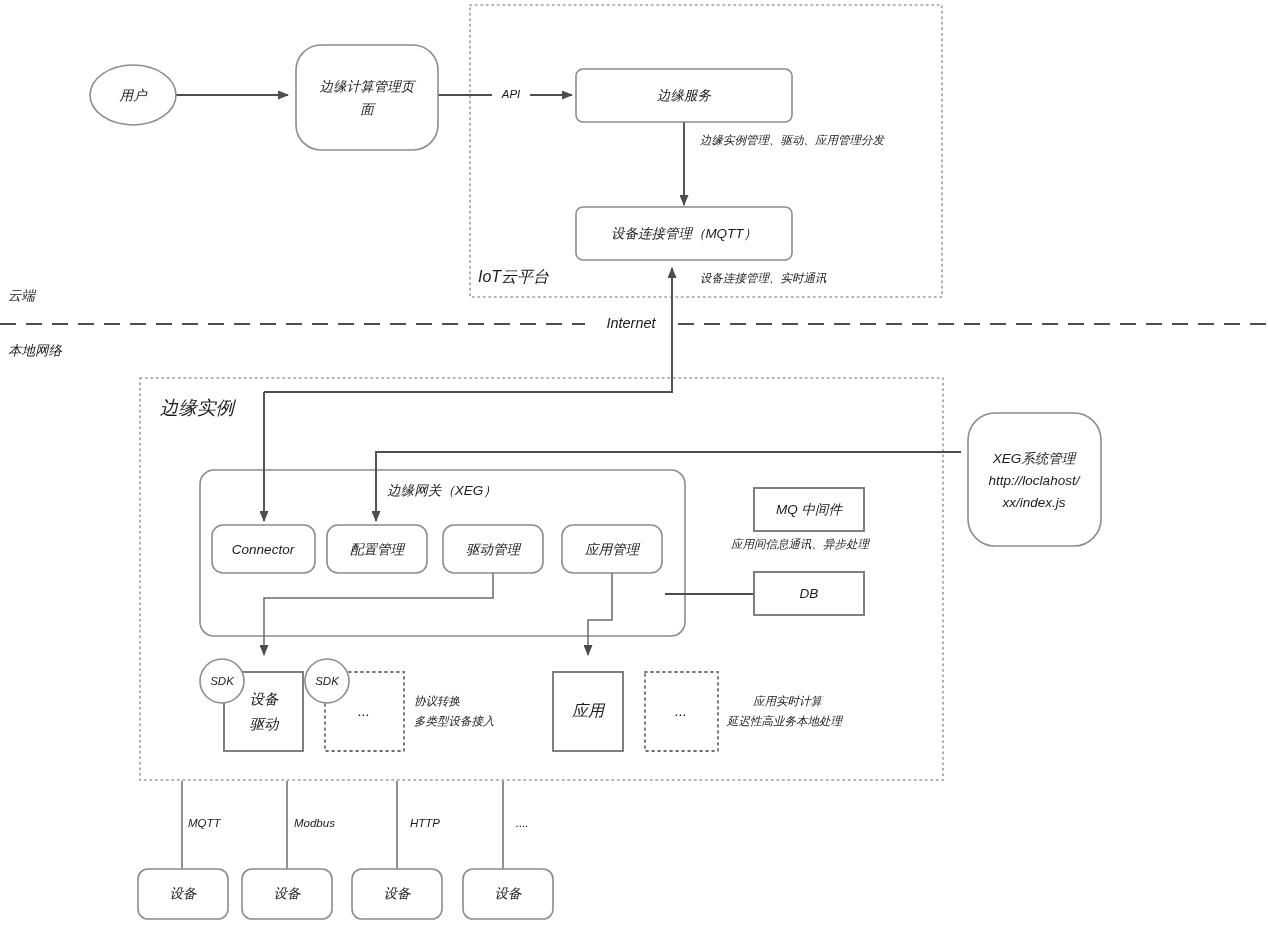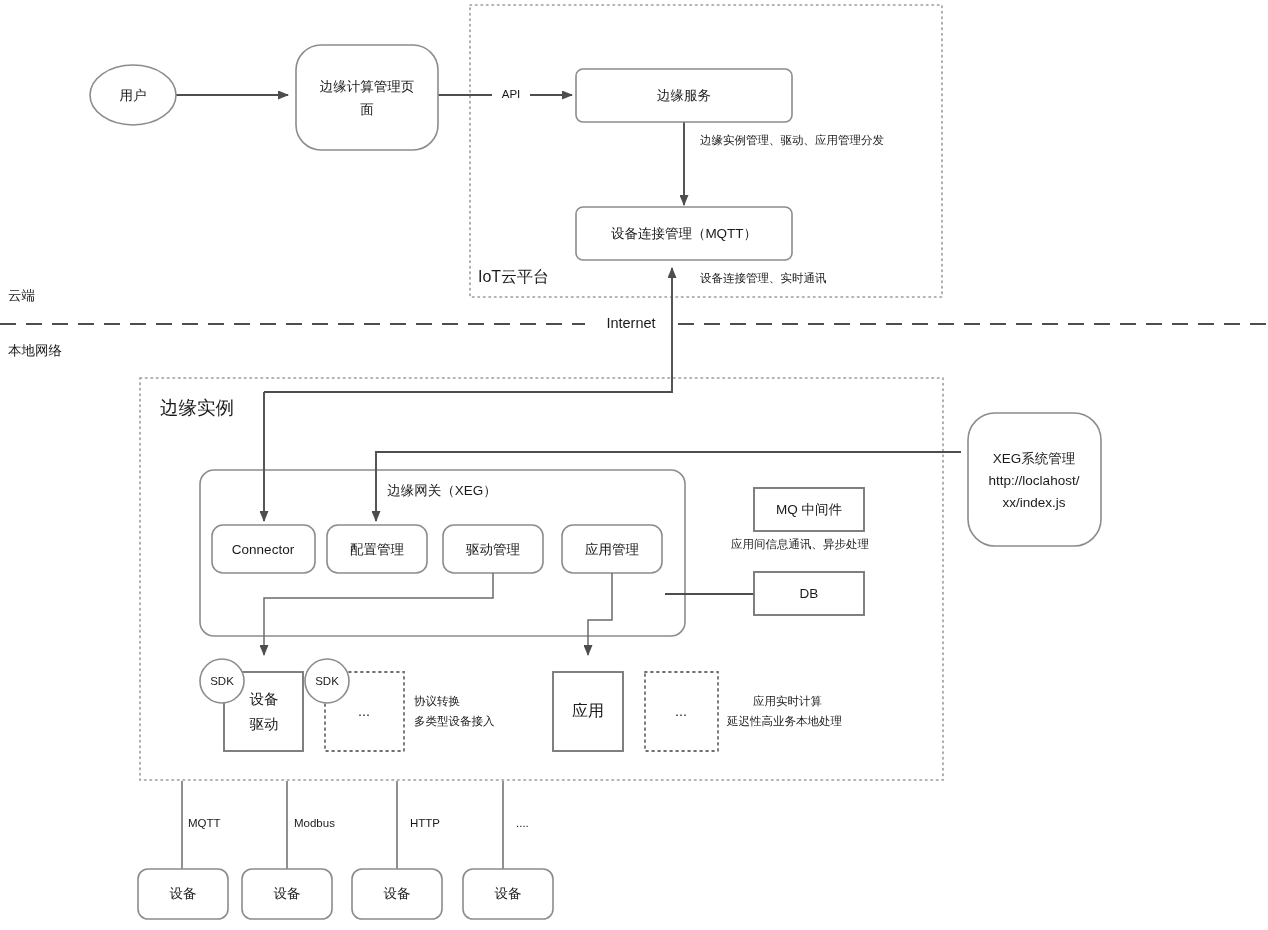--- a/index.html
+++ b/index.html
@@ -10,20 +10,21 @@
   body {
     font-family: "Liberation Sans", "DejaVu Sans", sans-serif;
     width: 1268px;
     height: 930px;
     overflow: hidden;
   }
   #diagram-root {
     position: relative;
     width: 1032px;
     height: 930px;
+    font-style: italic;
   }
   svg.layer {
     position: absolute;
     top: 0;
     left: 0;
     width: 1268px;
     height: 930px;
   }
   .node-text {
     font-family: "Liberation Sans", "DejaVu Sans", sans-serif;

